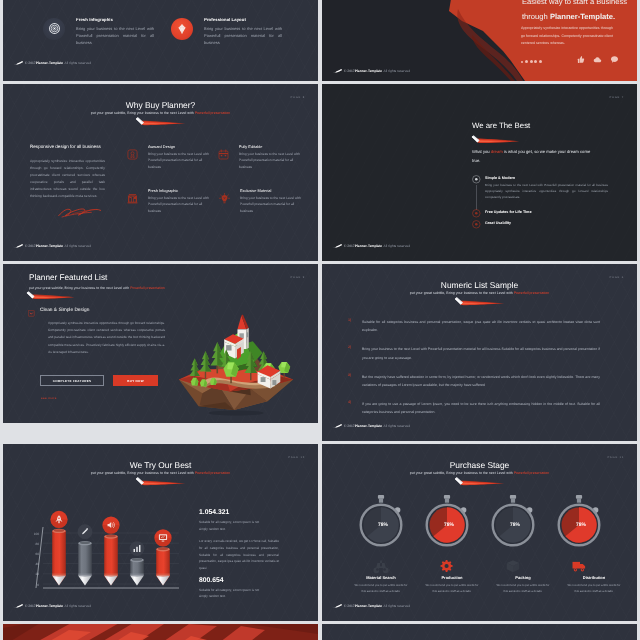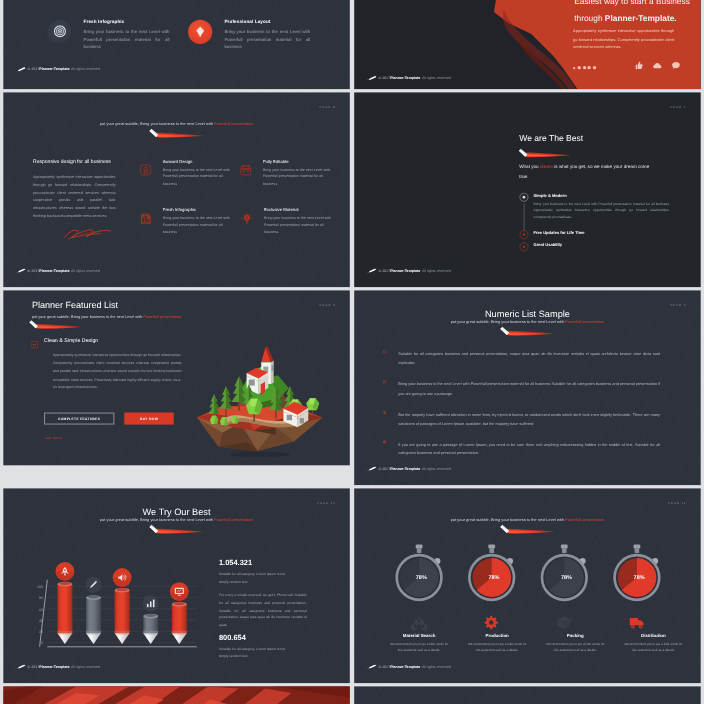--- a/index.html
+++ b/index.html
@@ -113,20 +113,21 @@
     </span>
     <span class="y">© 2017 </span>
         <span class="b">Planner-Template</span>
         <span class="r" style="margin-left:1.5px;">All rights reserved</span>
   </div>
 </div>
 
 <div class="slide" style="left:3px;top:84px;width:315px;height:177px;">
   <div class="bgtex"></div>
   <div class="pg" style="right:13px;top:12px;font-size:2.7px;">PAGE 8</div>
+  <div class="ttl" style="position:absolute;left:0;right:0;top:16px;text-align:center;font-size:8.4px;">Why Buy Planner?</div>
   <div style="position:absolute;left:0;right:0;top:27px;text-align:center;font-size:3.6px;color:#d6dae1;">
     <span>put your great subtitle, Bring your business to the next Level with </span><span class="acc">Powerfull presentation</span>
   </div>
   <svg class="brush" viewBox="0 0 60 13" width="54" height="11.7" style="left:130px;top:32px;">
     <path d="M10 5.2 C20 5.4 40 6.6 58 8.2 C40 9.6 22 10.4 13 10.2 C8.6 10.1 6.6 7.4 10 5.2 Z" fill="#b8321f"></path>
     <path d="M10.4 6.2 C19 6.4 34 7.2 50 8.4 C33 9.4 20 9.8 12.6 9.6 C9 9.5 8 7.8 10.4 6.2 Z" fill="#e8402a"></path>
     <path d="M9.6 7.4 C16 7.5 26 7.9 38 8.6 C26 9.1 17 9.3 12 9.2 C9.6 9.1 8.6 8.4 9.6 7.4 Z" fill="#f2603f"></path>
     <path d="M5.2 1.2 L12.2 7.2 L9.6 9.6 L3.2 3.4 Z" fill="#e8eaee"></path>
     <path d="M4.2 2.2 L11.0 8.2 L9.8 9.3 L3.2 3.4 Z" fill="#ffffff"></path>
   </svg>
@@ -637,20 +638,21 @@
     </span>
     <span class="y">© 2017 </span>
         <span class="b">Planner-Template</span>
         <span class="r" style="margin-left:1.5px;">All rights reserved</span>
   </div>
 </div>
 
 <div class="slide" style="left:322px;top:444px;width:315px;height:177px;">
   <div class="bgtex"></div>
   <div class="pg" style="right:13px;top:12px;font-size:2.7px;">PAGE 11</div>
+  <div class="ttl" style="position:absolute;left:0;right:0;top:16px;text-align:center;font-size:8.4px;">Purchase Stage</div>
   <div style="position:absolute;left:0;right:0;top:27px;text-align:center;font-size:3.6px;color:#d6dae1;">
     <span>put your great subtitle, Bring your business to the next Level with </span><span class="acc">Powerfull presentation</span>
   </div>
   <svg class="brush" viewBox="0 0 60 13" width="54" height="11.7" style="left:130px;top:32px;">
     <path d="M10 5.2 C20 5.4 40 6.6 58 8.2 C40 9.6 22 10.4 13 10.2 C8.6 10.1 6.6 7.4 10 5.2 Z" fill="#b8321f"></path>
     <path d="M10.4 6.2 C19 6.4 34 7.2 50 8.4 C33 9.4 20 9.8 12.6 9.6 C9 9.5 8 7.8 10.4 6.2 Z" fill="#e8402a"></path>
     <path d="M9.6 7.4 C16 7.5 26 7.9 38 8.6 C26 9.1 17 9.3 12 9.2 C9.6 9.1 8.6 8.4 9.6 7.4 Z" fill="#f2603f"></path>
     <path d="M5.2 1.2 L12.2 7.2 L9.6 9.6 L3.2 3.4 Z" fill="#e8eaee"></path>
     <path d="M4.2 2.2 L11.0 8.2 L9.8 9.3 L3.2 3.4 Z" fill="#ffffff"></path>
   </svg>

